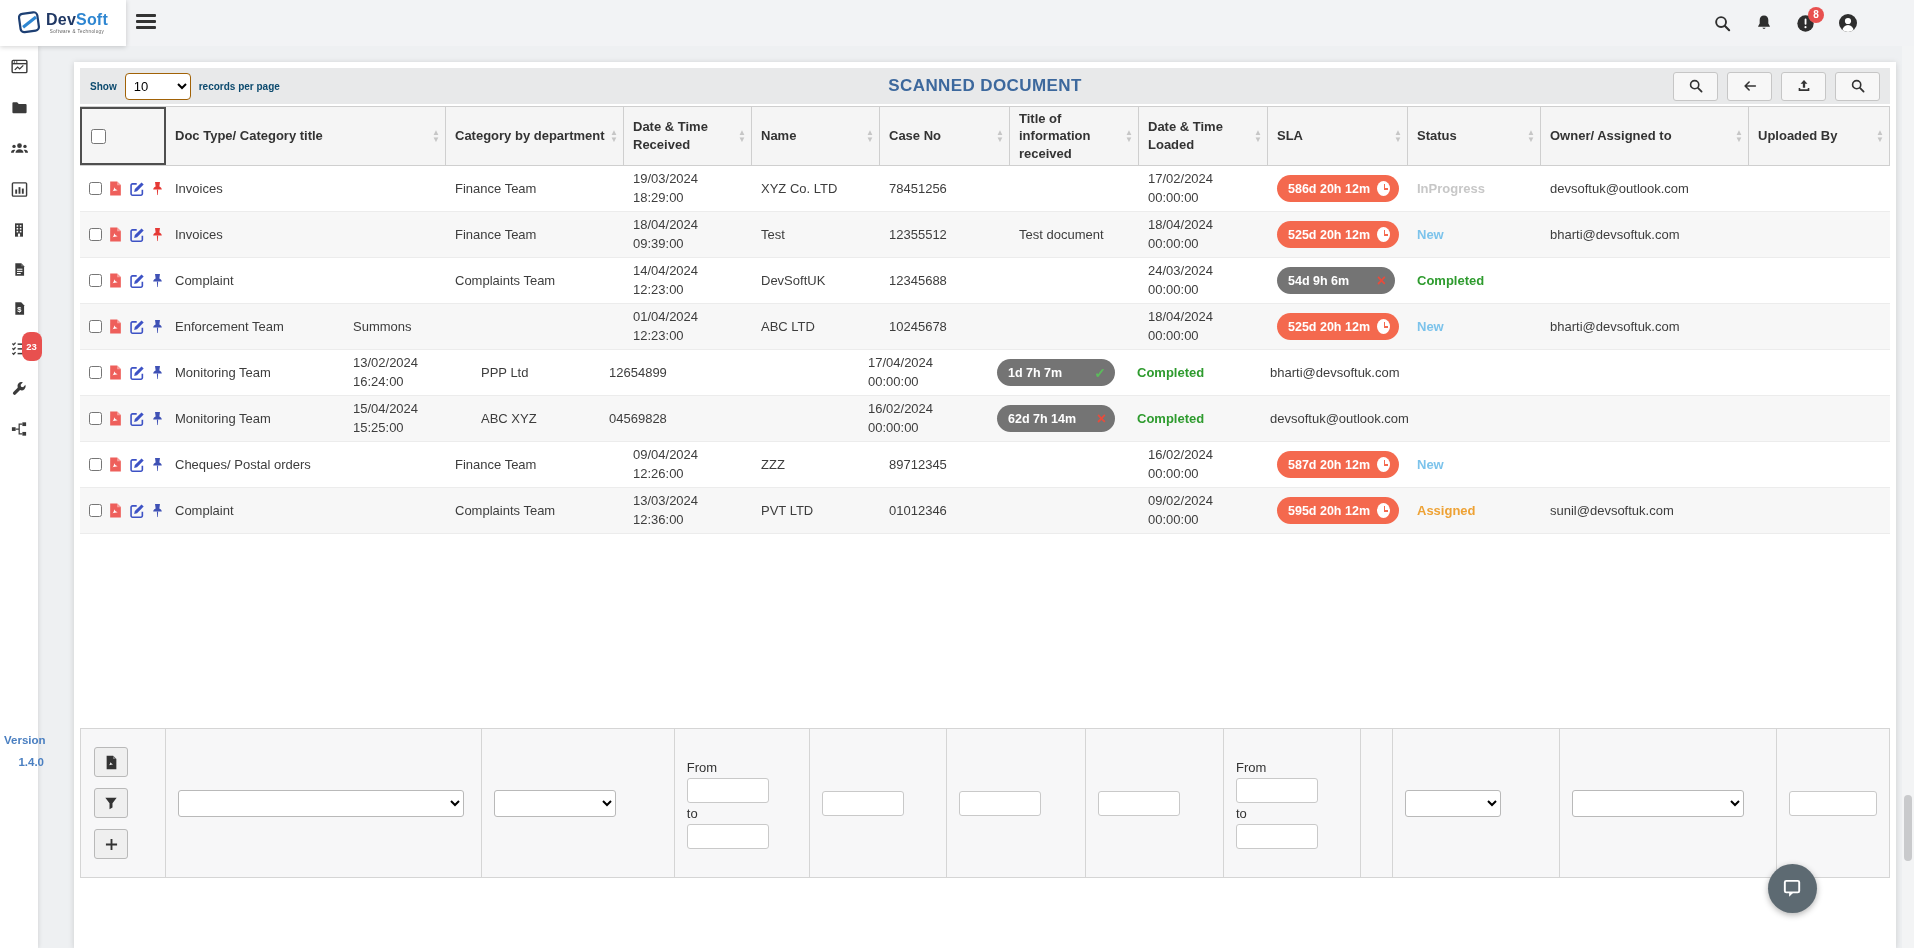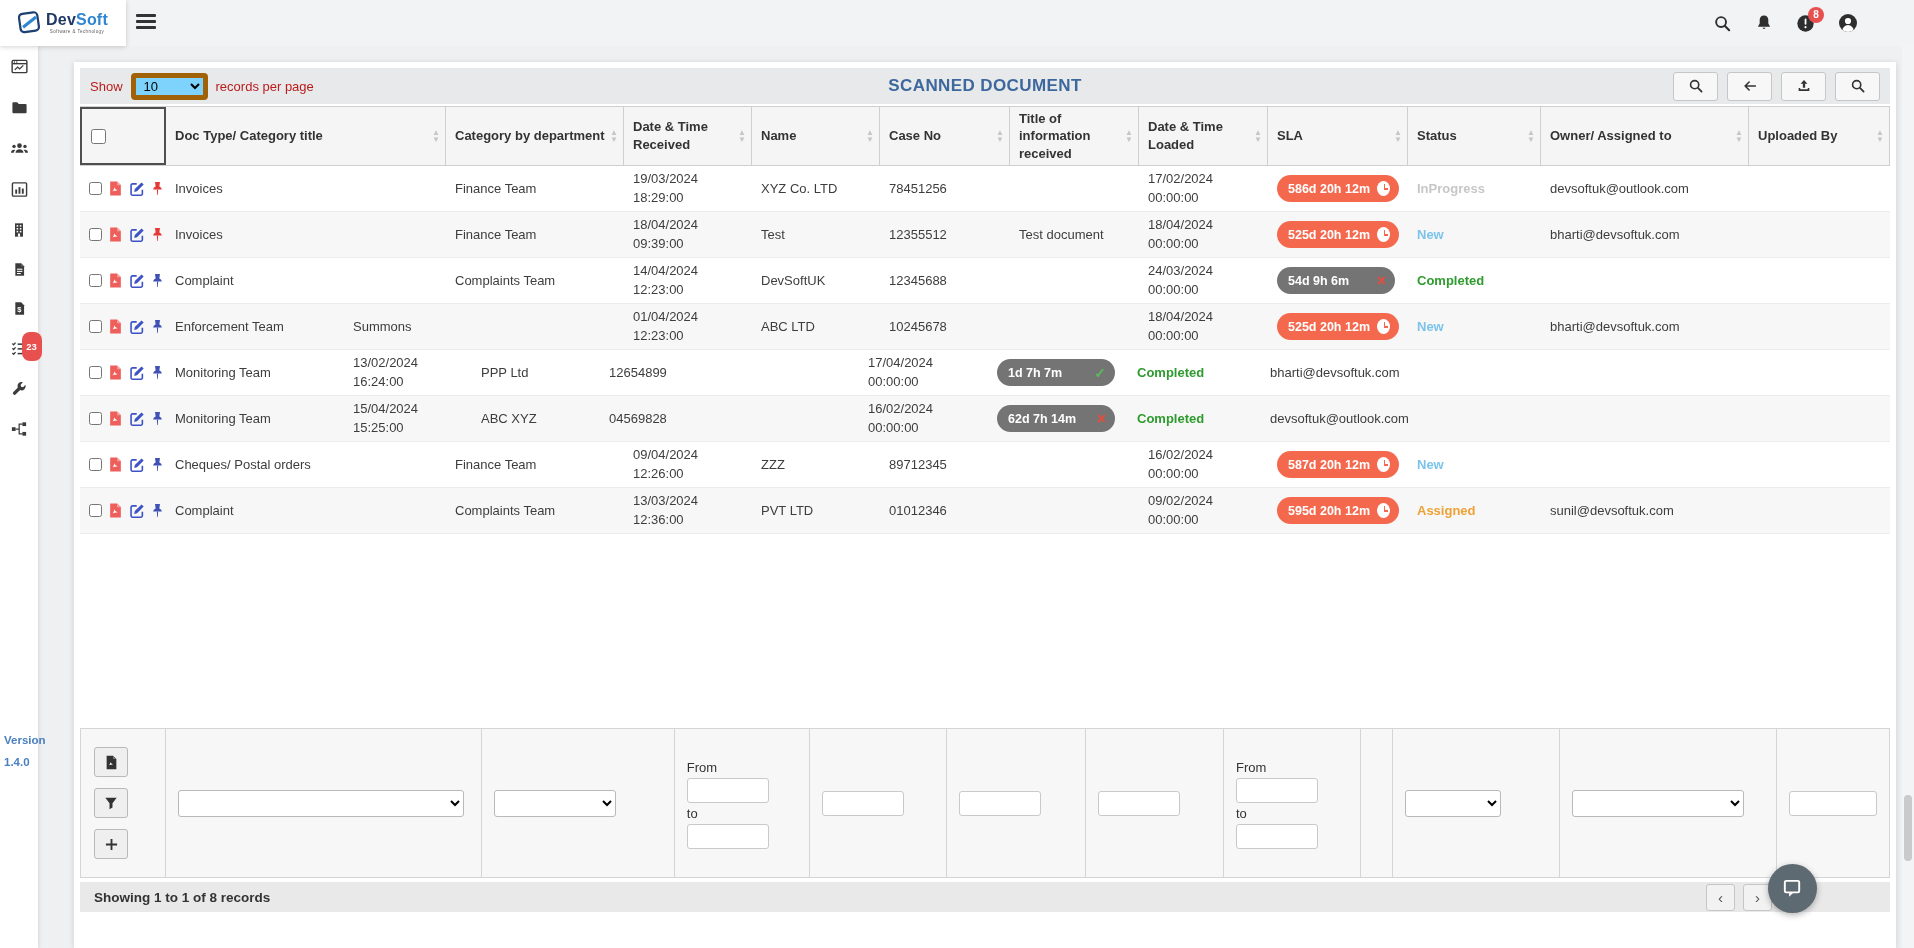--- a/index.html
+++ b/index.html
@@ -17,28 +17,28 @@
   .burger span { display:block; height:2.6px; background:#333; margin-bottom:3.4px; border-radius:1px; }
   .top-icons { position:absolute; right:56px; top:13px; display:flex; gap:23px; align-items:center; }
   .ticon { position:relative; display:inline-flex; cursor:pointer; }
   .badge { position:absolute; top:-7px; right:-9px; min-width:16px; height:16px; padding:0 3px; background:#e8504f; color:#fff; font-size:10px; font-weight:700; border-radius:9px; display:flex; align-items:center; justify-content:center; }
 
   
   .sidebar { position:absolute; left:0; top:46px; width:38px; bottom:0; background:#fff; box-shadow:1px 0 4px rgba(0,0,0,.10); z-index:2; }
   .side-items { display:flex; flex-direction:column; align-items:center; padding-top:12px; gap:20px; }
   .side-item { position:relative; display:flex; cursor:pointer; }
   .side-badge { position:absolute; top:-8px; right:-14px; min-width:20px; height:29px; padding:0 3px; background:#e8504f; color:#fff; font-size:9.5px; font-weight:700; border-radius:8px; display:flex; align-items:center; justify-content:center; }
-  .version { position:absolute; left:0; top:684px; width:44px; text-align:left; padding-left:4px; color:#4a7fc1; font-size:11.5px; font-weight:700; line-height:1.9; }
+  .version { position:absolute; left:0; top:684px; width:44px; text-align:right; padding-left:4px; color:#4a7fc1; font-size:11.5px; font-weight:700; line-height:1.9; }
 
   
   .card { position:absolute; left:74px; top:62px; width:1822px; height:886px; background:#fff; box-shadow:0 1px 6px rgba(0,0,0,.15); }
   .card-toolbar { position:absolute; top:6px; left:6px; right:6px; height:36px; background:#e8e9ea; display:flex; align-items:center; padding:0 10px; }
   .show-group { display:flex; align-items:center; gap:8px; }
-  .lbl { font-size:13px; font-weight:400; color:#b91c1c; }
-  .page-size { width:77px; height:27px; border:5px solid #a16207; border-radius:4px; background:#7dd3fc; font-size:13px; padding:0 4px; font-family:inherit; }
+  .lbl { font-size:10px; font-weight:700; color:#0c4a6e; }
+  .page-size { width:66px; height:27px; border:1px solid #a16207; border-radius:4px; background:#ffffff; font-size:13px; padding:0 4px; font-family:inherit; }
   .panel-title { position:absolute; left:50%; transform:translateX(-50%); color:#3c689d; font-weight:700; font-size:17px; letter-spacing:.4px; }
   .tool-btns { position:absolute; right:10px; display:flex; gap:9px; }
   .tool-btns button { width:45px; height:29px; background:#f7f7f7; border:1px solid #c6c6c6; border-radius:3px; display:flex; align-items:center; justify-content:center; cursor:pointer; }
 
   
   .thead { position:absolute; top:44px; left:6px; right:6px; height:60px; display:flex; background:#f5f5f5; border-top:1px solid #cfcfcf; border-bottom:1px solid #cfcfcf; }
   .th { border-right:1px solid #cfcfcf; display:flex; align-items:center; padding:0 18px 0 9px; font-weight:700; font-size:13px; color:#333; position:relative; line-height:1.35; cursor:pointer; }
   .th:first-child { border-left:1px solid #cfcfcf; }
   .th-check { border:2px solid #4f4f4f !important; justify-content:flex-start; padding-left:9px; cursor:default; }
   .sort { position:absolute; right:5px; top:50%; transform:translateY(-50%); display:flex; flex-direction:column; color:#c6c6c6; font-size:8px; line-height:7px; }
@@ -814,27 +814,20 @@
         <select></select>
       </div>
     <div class="fcell f-owner">
         <select></select>
       </div>
     <div class="fcell f-upload">
         <input type="text" style="">
       </div>
   </div>
 
-  <div class="tfoot">
-    <span>Showing 1 to 1 of 8 records</span>
-    <div class="pager">
-      <button>‹</button>
-      <button>›</button>
-    </div>
-  </div>
 </div>
 
 <div class="scroll-track">
     <div class="scroll-thumb"></div>
   </div>
 
 <div class="chat-fab">
   <span style="display:inline-flex">
     <svg viewBox="0 0 24 24" width="23" height="23">
         <rect x="4" y="4" width="15" height="12" rx="1.5" fill="none" stroke="#fff" stroke-width="2"></rect>

